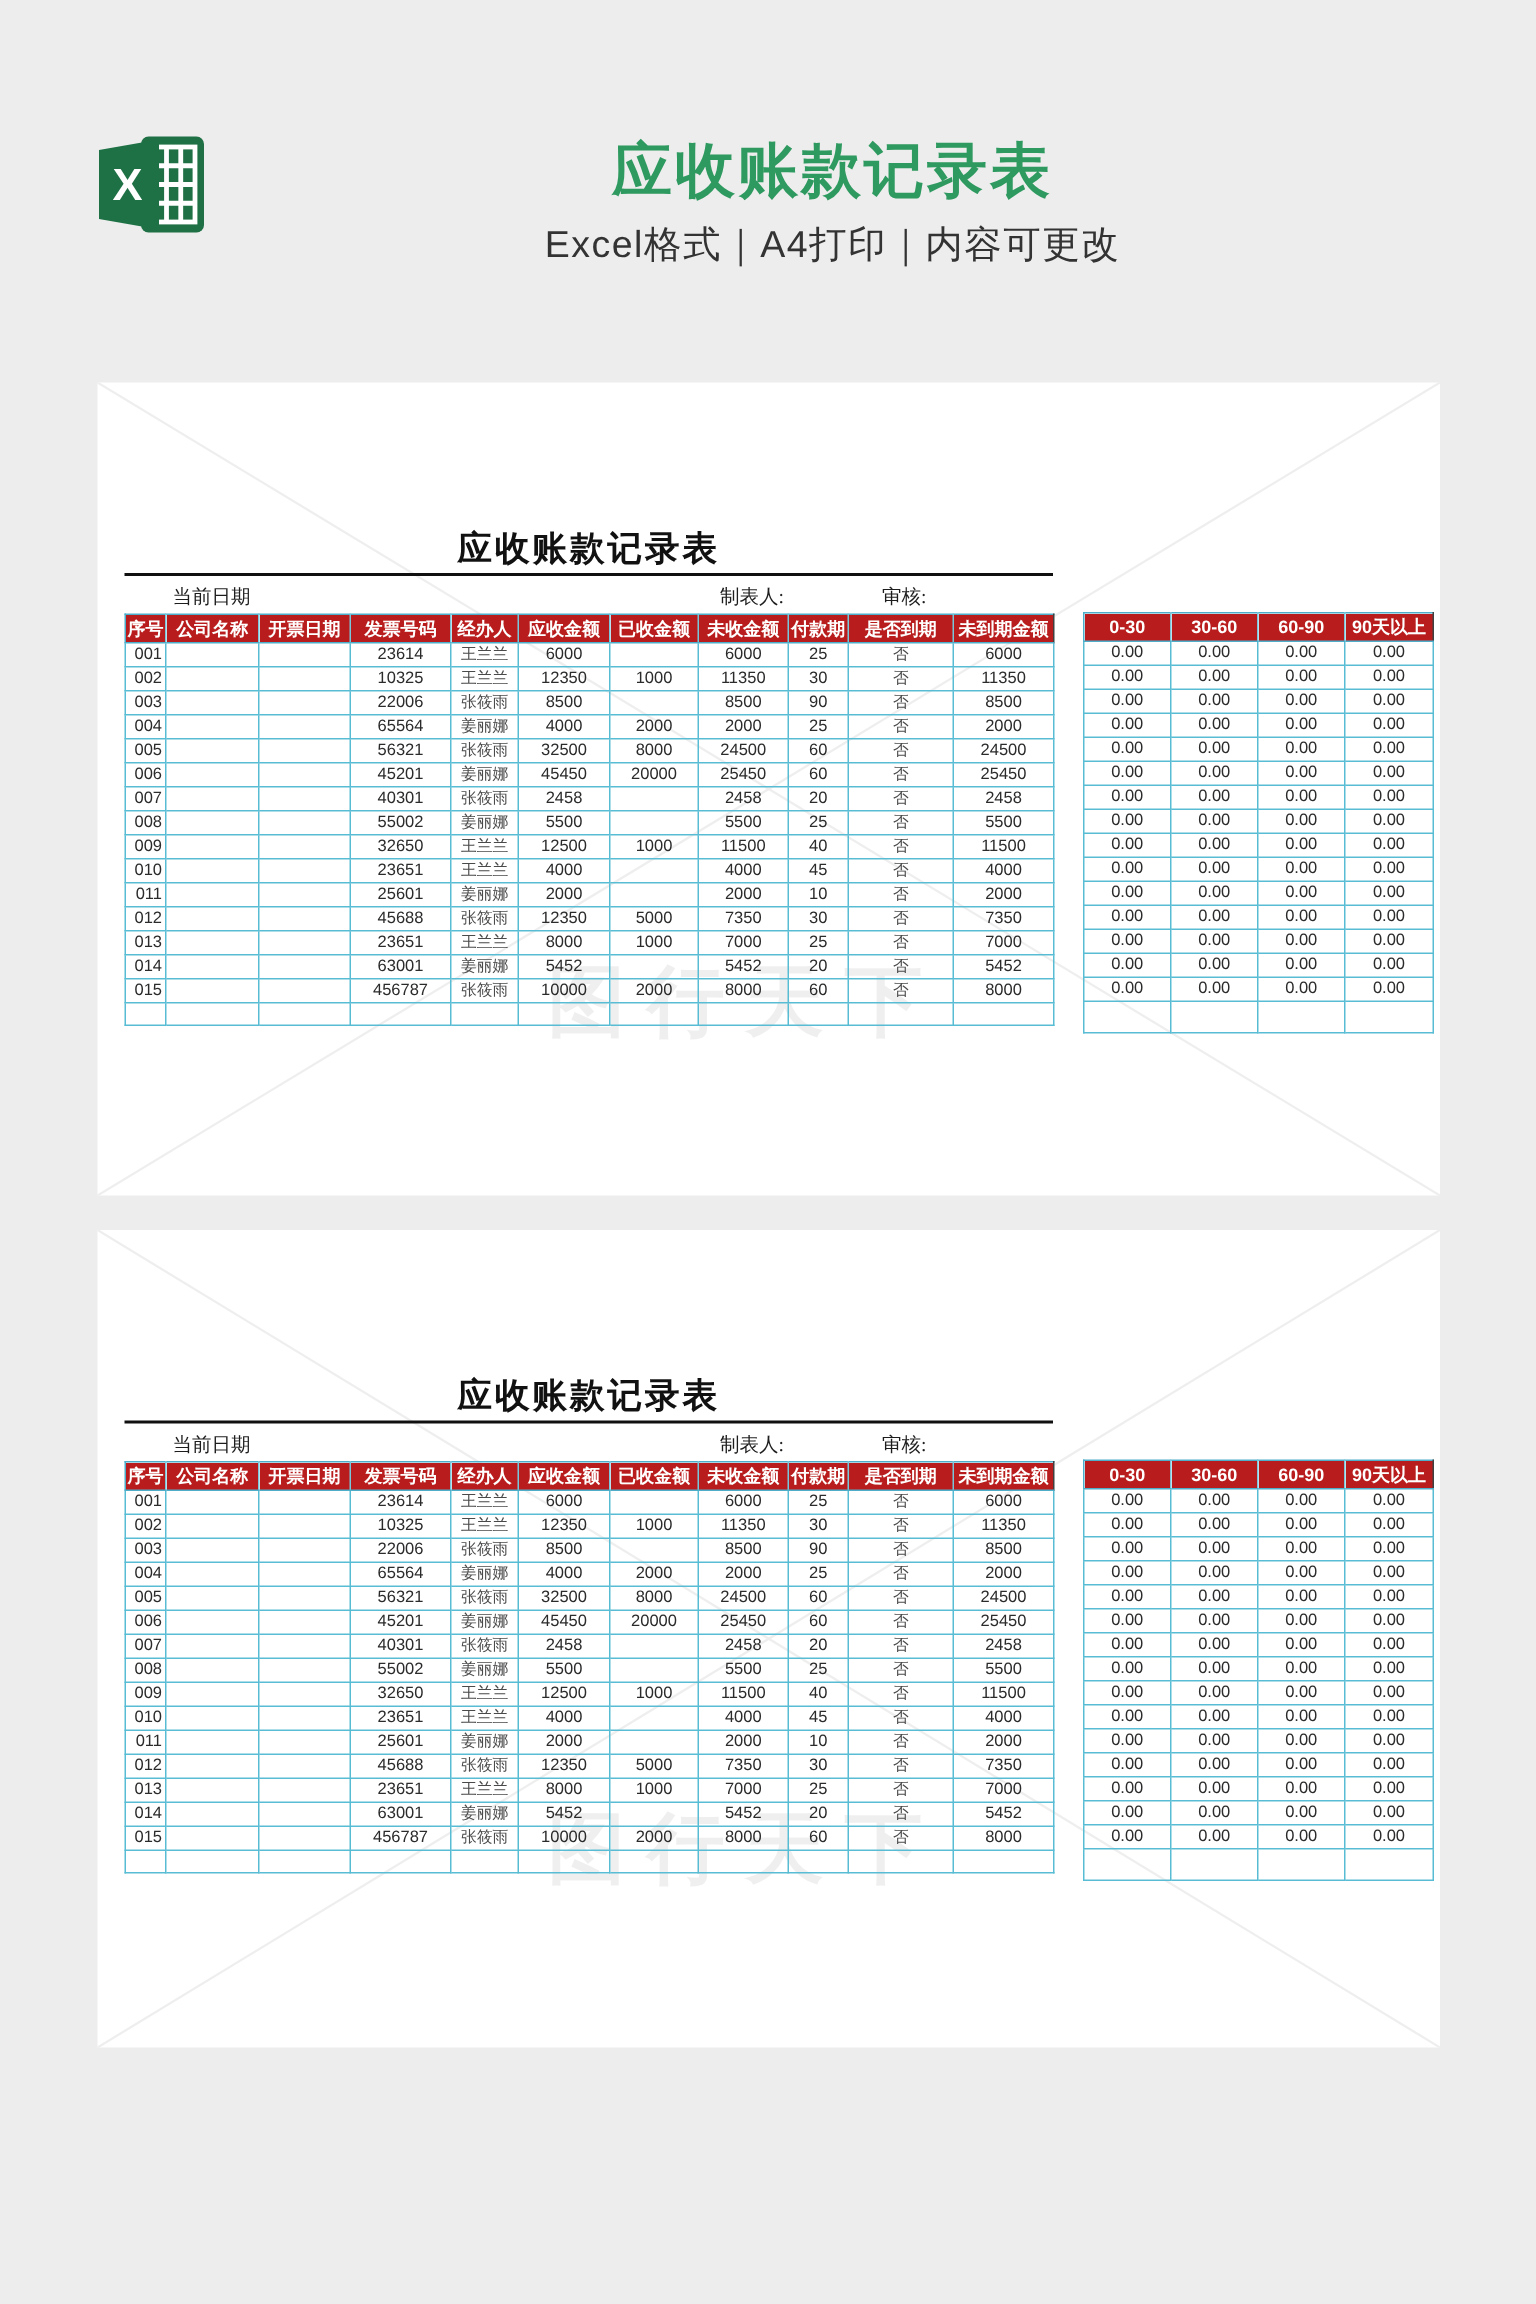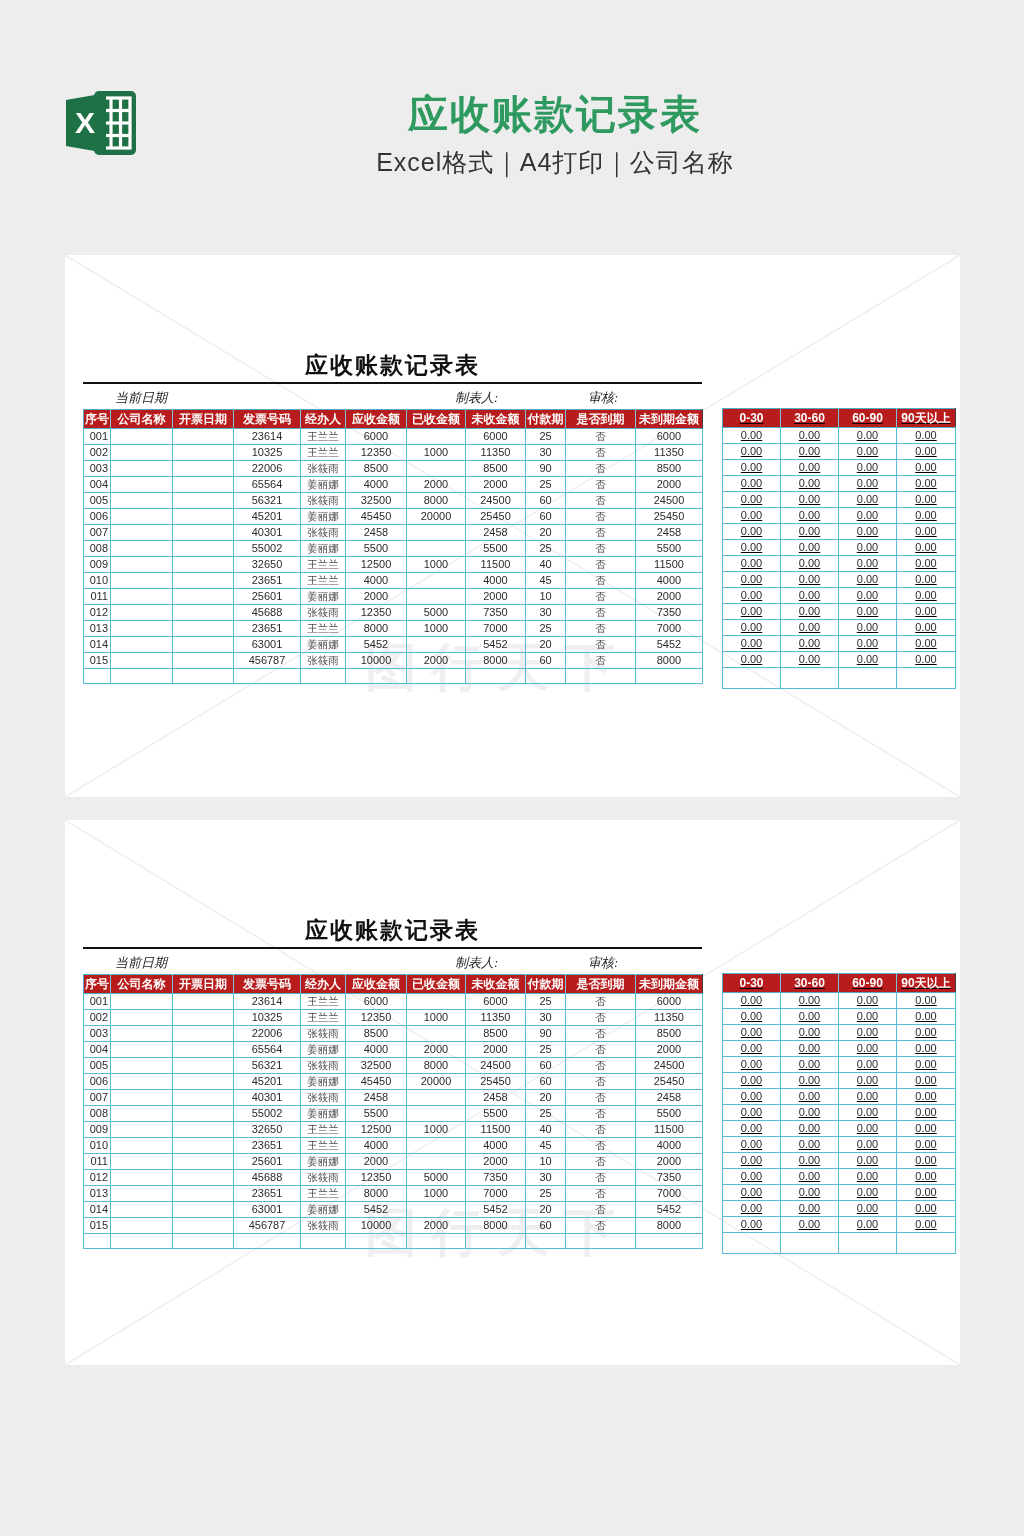--- a/index.html
+++ b/index.html
@@ -16,28 +16,28 @@
   
   .sheet { position:absolute; left:65px; width:895px; background:#ffffff; }
   .sheet-1 { top:255px; height:542px; }
   .sheet-2 { top:820px; height:545px; }
   .wm-lines { position:absolute; left:0; top:0; width:100%; height:100%; opacity:.45; pointer-events:none; }
   .watermark { position:absolute; left:300px; top:378px; font-family:Liberation Sans, sans-serif; font-size:52px;
                font-weight:bold; color:#000; opacity:.06; letter-spacing:14px; white-space:nowrap; pointer-events:none; }
 
   .content { position:absolute; left:18px; top:96px; display:flex; align-items:flex-start; }
   .left-col { width:619px; }
-  .right-col { width:233px; margin-left:20px; margin-top:57px;text-decoration:underline; }
+  .right-col { width:233px; margin-left:20px; margin-top:57px; }
 
   .table-title { text-align:center; font-size:23px; font-weight:bold; color:#111; letter-spacing:2px;
                  line-height:28px; border-bottom:2px solid #101010; padding-bottom:3px; }
-  .meta-row { position:relative; height:25px; font-family:"Liberation Serif", serif; font-size:13px; color:#1d1d1d;font-style:italic; }
+  .meta-row { position:relative; height:25px; font-family:"Liberation Serif", serif; font-size:13px; color:#1d1d1d; }
   .meta-row span { position:absolute; top:5px; }
   .meta-date { left:32px; }
-  .meta-preparer { left:372px; }
+  .meta-preparer { left:397px; }
   .meta-reviewer { left:505px;text-align:right; }
 
   table { border-collapse:collapse; table-layout:fixed; }
   .main-table { width:619px; }
   .aging-table { width:233px; }
   th { background:#b91c1c; color:#fff; font-size:12px; font-weight:bold; height:19px;
        border:1px solid #4eadc9; border-right:1px solid #79c5da; white-space:nowrap; overflow:hidden; padding:0 1px; }
   th:last-child { border-right:1px solid #404040; }
   td { border:1px solid #58bdd4; height:15px; font-size:11px; color:#2b2b2b; text-align:center;
        white-space:nowrap; overflow:hidden; padding:0 2px; line-height:15px; }
@@ -59,21 +59,21 @@
         <line x1="39" y1="39" x2="68" y2="39"></line>
         <line x1="39" y1="51.5" x2="68" y2="51.5"></line>
         <line x1="49" y1="14" x2="49" y2="64"></line>
         <line x1="58.5" y1="14" x2="58.5" y2="64"></line>
       </g>
       <path d="M4 16 L44 9 L44 69 L4 62 Z" fill="#1e7145"></path>
       <text x="23" y="49" text-anchor="middle" font-family="Liberation Sans, sans-serif" font-size="30" font-weight="bold" fill="#ffffff">X</text>
     </svg>
     <div class="hero-text">
       <div class="page-title">应收账款记录表</div>
-      <div class="page-subtitle">Excel格式｜A4打印｜公司名称</div>
+      <div class="page-subtitle">Excel格式｜A4打印｜内容可更改</div>
     </div>
   </div>
 
   <div class="sheet sheet-1">
     <svg class="wm-lines" viewBox="0 0 895 542" preserveAspectRatio="none">
       <line x1="0" y1="0" x2="895" y2="542" stroke="#dadada" stroke-width="1.5"></line>
       <line x1="895" y1="0" x2="0" y2="542" stroke="#dadada" stroke-width="1.5"></line>
     </svg>
     <div class="watermark">图行天下</div>
     <div class="content">

